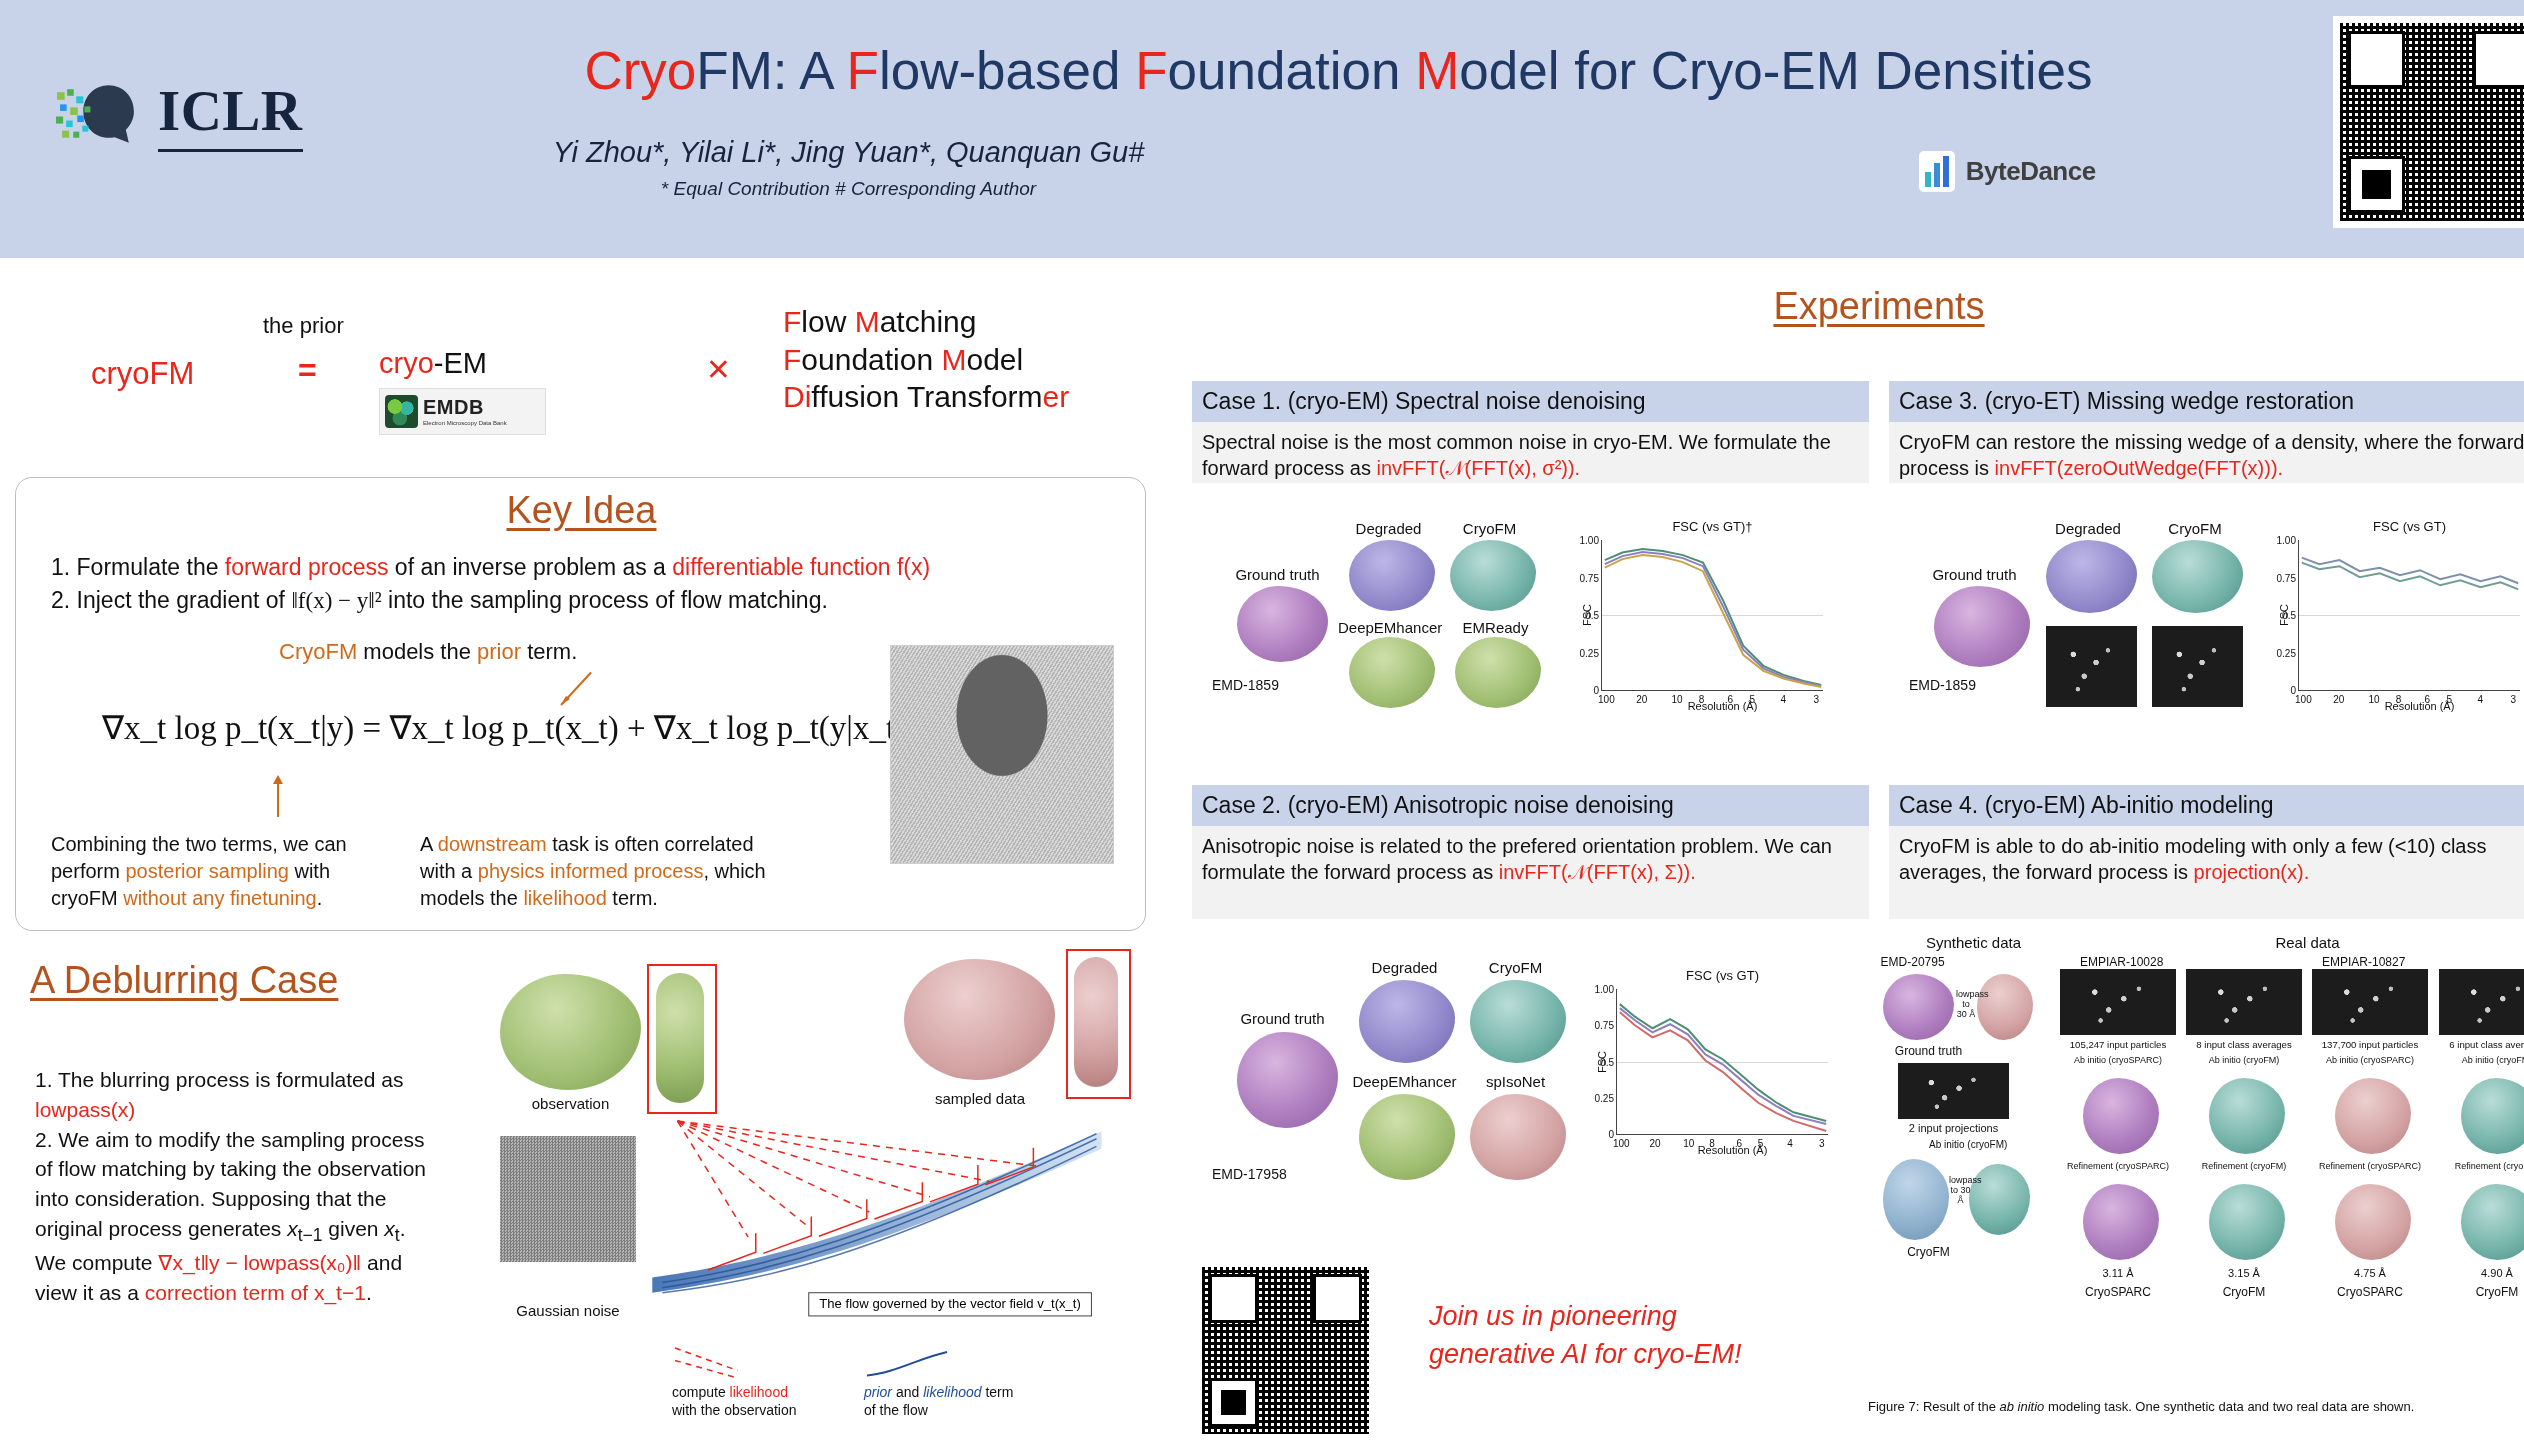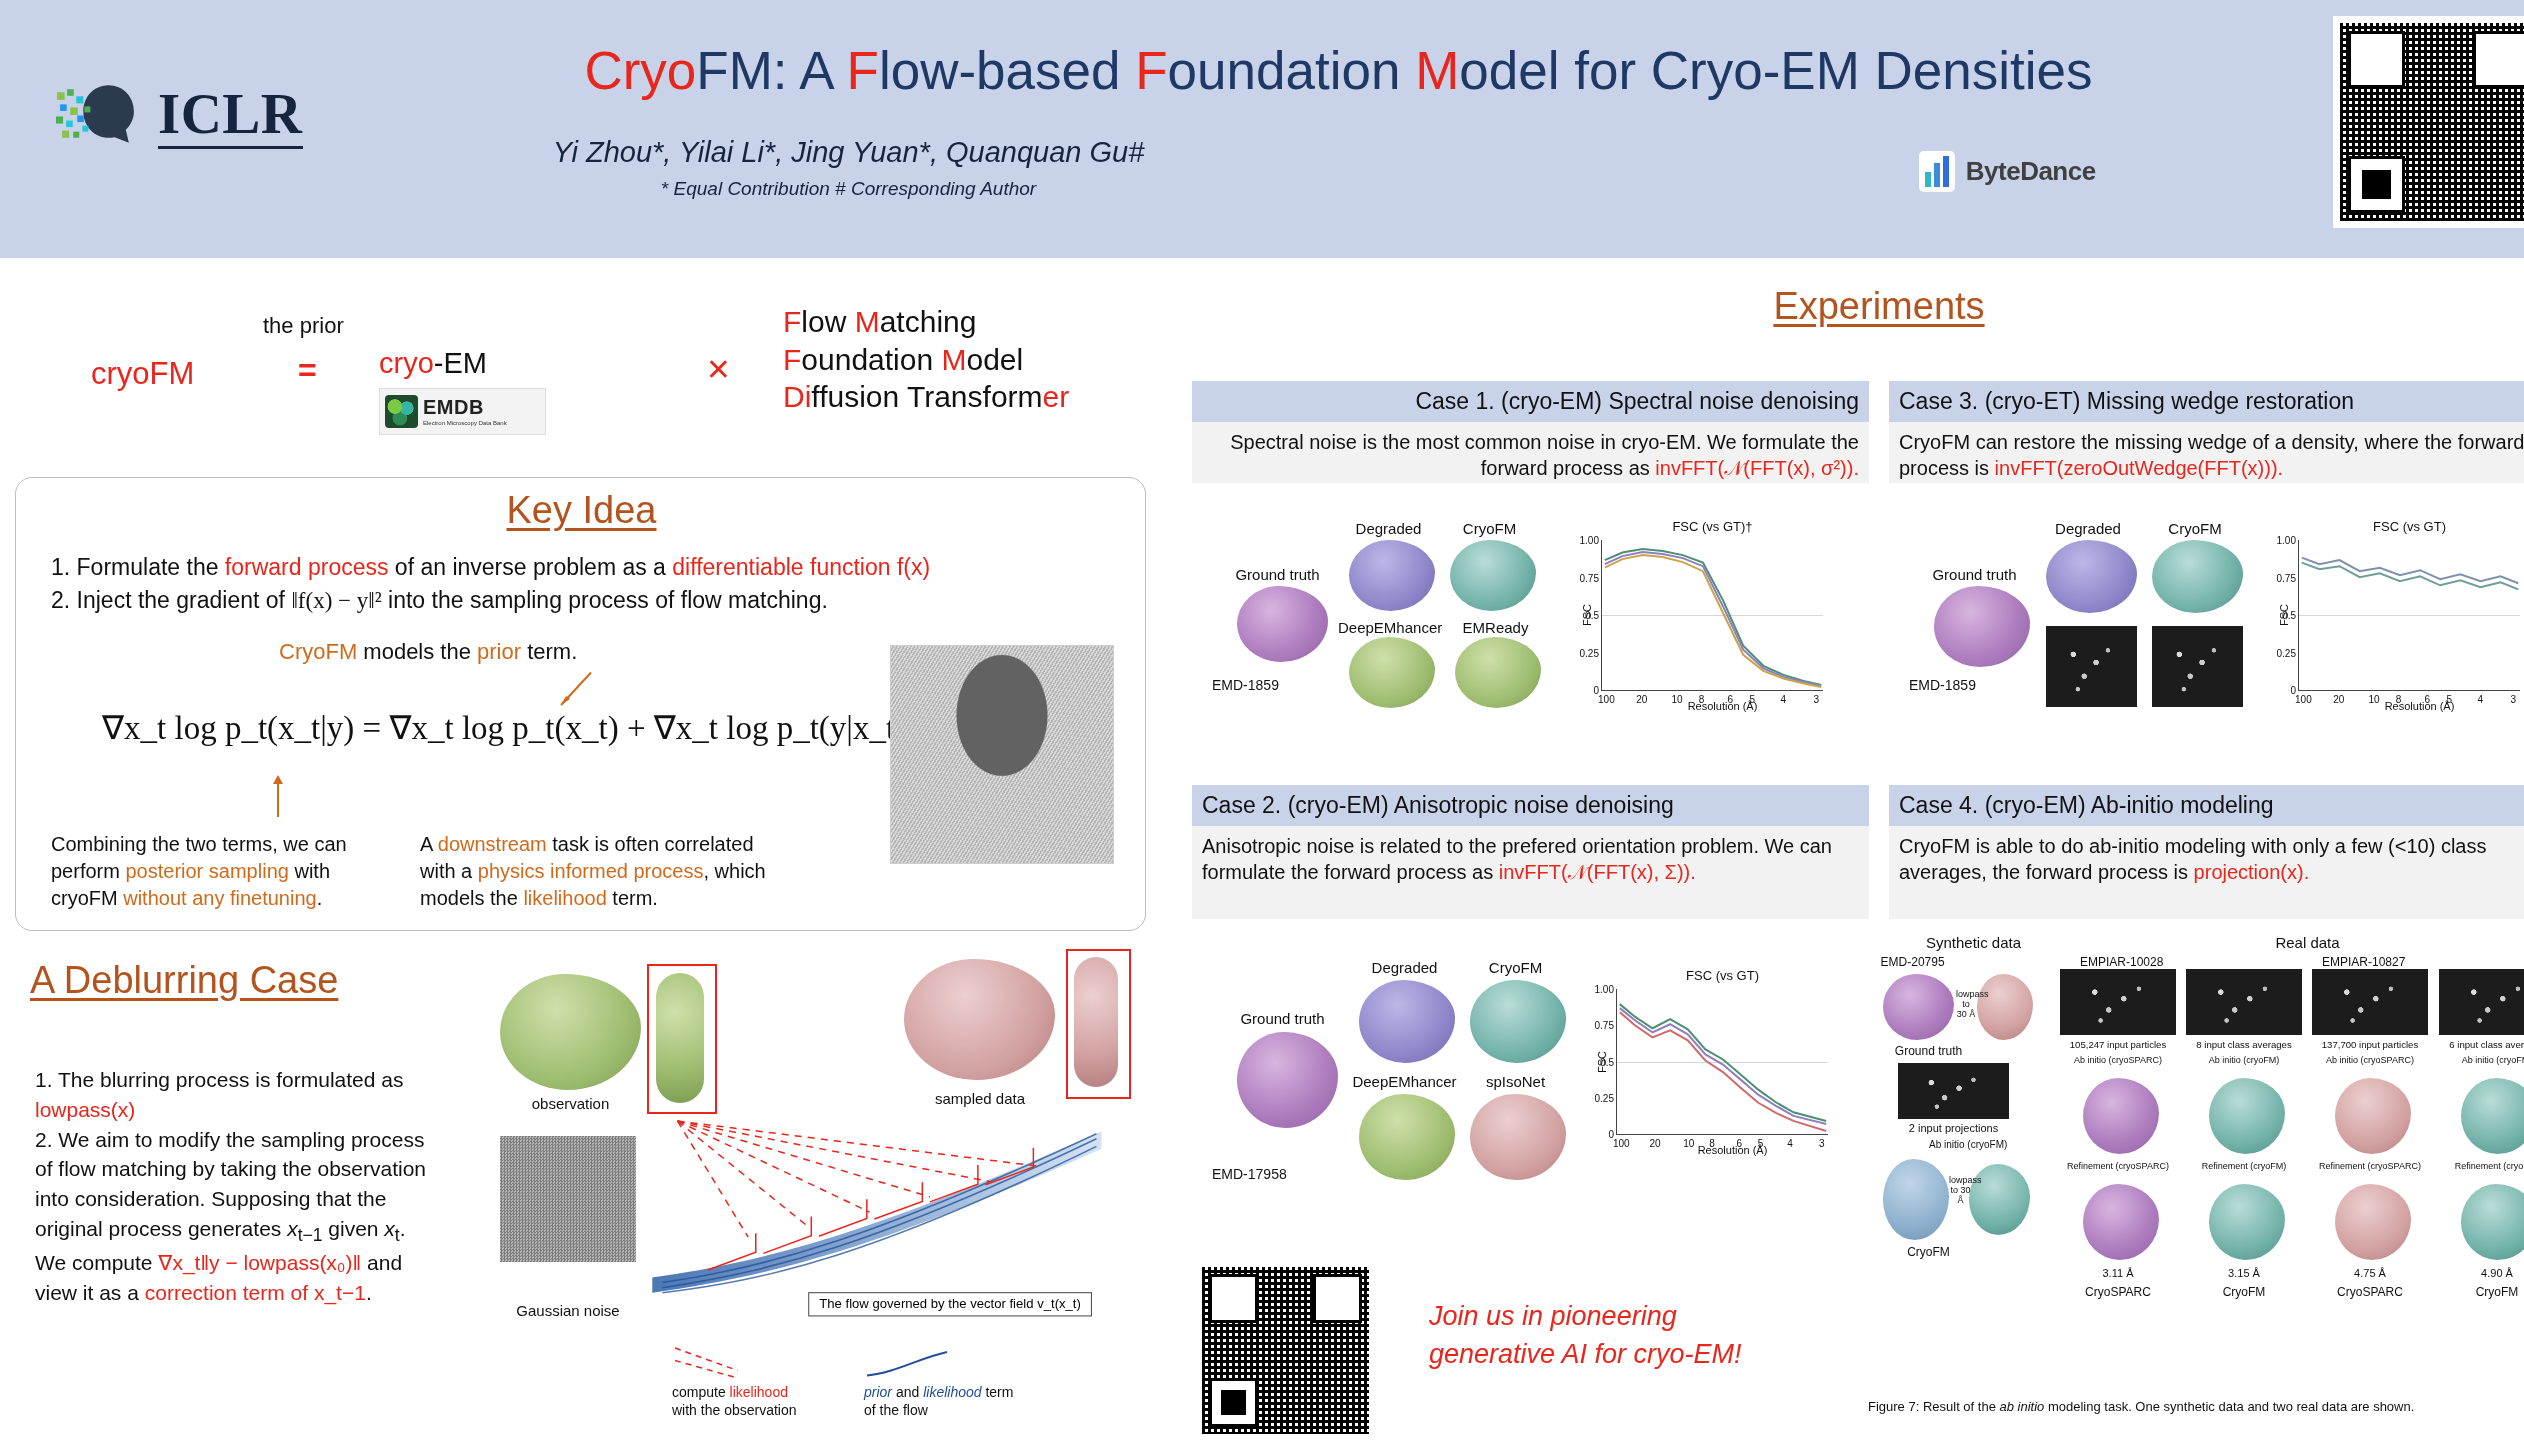--- a/index.html
+++ b/index.html
@@ -40,21 +40,21 @@
     width: 91px; height: 76px;
   }
   .iclr-word {
     font-family: "Liberation Serif", serif;
     font-size: 57px;
     font-weight: bold;
     color: #16243d;
     letter-spacing: 0.5px;
     border-bottom: 3.5px solid #16243d;
     line-height: 1.05;
-    padding-bottom: 2px;
+    padding-bottom: 8px;
   }
   .poster-title {
     position: absolute;
     left: 394px; top: 40px;
     width: 1889px;
     text-align: center;
     font-family: "Liberation Sans", sans-serif;
     font-size: 53px;
     font-weight: normal;
     color: #1f3864;
@@ -582,21 +582,21 @@
       <path d="M5 55 C 60 50, 110 20, 165 8" stroke="#1f4e96" stroke-width="4" fill="none"></path>
     </svg>
     <div style="position:absolute;left:384px;top:439px;width:167px;font-size:14px;line-height:1.3;">
       <span style="color:#1f4e96;font-style:italic">prior</span><span> and </span><span style="color:#1f4e96;font-style:italic">likelihood</span><span> term</span><br>
       <span>of the flow</span>
     </div>
   </div>
 
   <div class="experiments-title section-title-underline">Experiments</div>
 
-  <div class="case-card" style="left:1192px; top:381px; width:677px;text-align:right;">
+  <div class="case-card" style="left:1192px; top:381px; width:677px;">
     <div class="case-head">Case 1. (cryo-EM) Spectral noise denoising</div>
     <div class="case-body" style="height:61px;">
       <span>Spectral noise is the most common noise in cryo-EM. We formulate the forward process as </span><span class="red">invFFT(𝒩(FFT(x), σ²)).</span>
     </div>
   </div>
   <div class="case-fig" style="position:absolute;left:1192px;top:510px;width:677px;height:222px;">
     <div style="position:absolute;left:20px;top:167px;">
       <span class="rot-label">EMD-1859</span>
     </div>
     <div class="mini-label" style="position:absolute;left:30px;top:56px;width:111px;">Ground truth</div>

